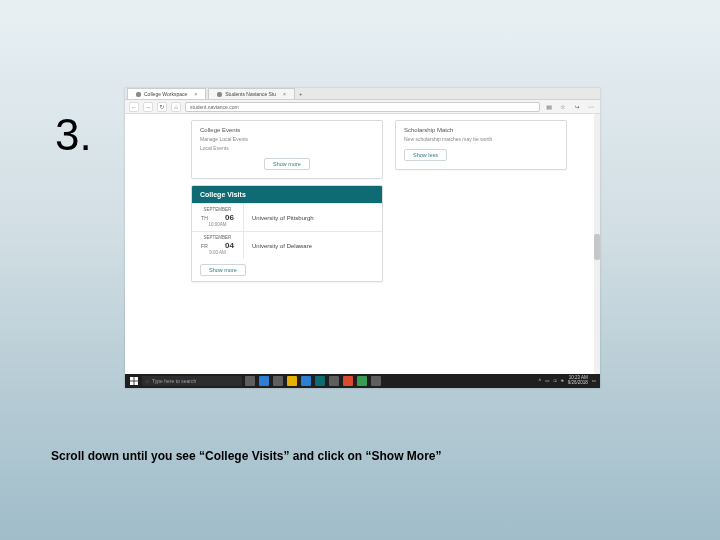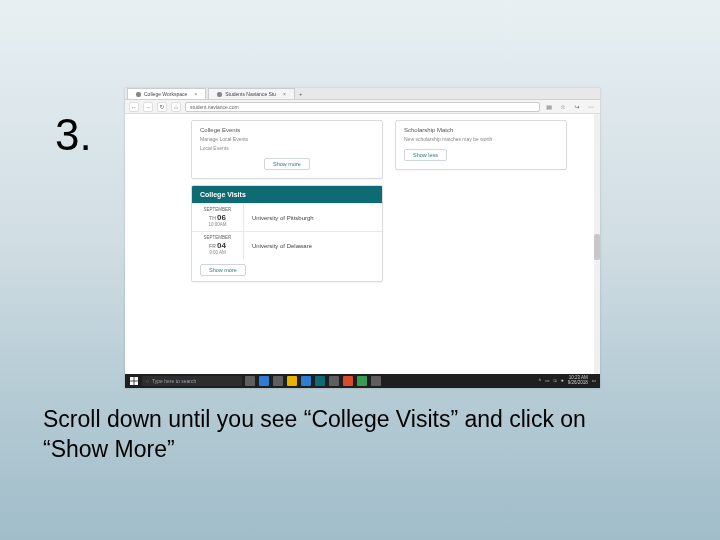--- a/index.html
+++ b/index.html
@@ -10,22 +10,22 @@
   }
   .slide-area { width: 720px; height: 540px; position: relative; }
   .step-number {
     position: absolute;
     top: 110px; left: 55px;
     font-size: 44px; font-weight: 400;
     color: #000;
   }
   .caption {
     position: absolute;
-    bottom: 75px; left: 43px; right: 90px;
-    font-size: 23px; font-weight: 400; color: #000; line-height: 1.3;
+    bottom: 75px; left: 51px; right: 90px;
+    font-size: 12px; font-weight: 700; color: #000; line-height: 1.3;
   }
   .screenshot {
     position: absolute;
     top: 88px; left: 125px;
     width: 475px; height: 300px;
     background: #fff;
     box-shadow: 0 0 2px rgba(0,0,0,0.2);
     display: flex; flex-direction: column;
     font-size: 6px; color: #555;
   }
@@ -79,21 +79,21 @@
   .cv-header {
     background: #0e6b74; color: #fff; font-weight:700; font-size:7px;
     padding: 5px 8px;
   }
   .cv-row { display:flex; align-items:stretch; border-top:1px solid #e6e9eb; height:28px; }
   .cv-date {
     width: 52px; background:#fff; border-right:1px solid #e6e9eb;
     display:flex; flex-direction:column; align-items:center; justify-content:center;
     font-size:4.5px; color:#666; line-height:1.2;
   }
-  .cv-date .daynum { font-size:8px; color:#333; font-weight:700; }
+  .cv-date .daynum { font-size:8px; color:#333; font-weight:700;padding-left:16px; }
   .cv-date .dow { font-size:5px; }
   .cv-date .time { font-size:4.5px; color:#888; }
   .cv-body { flex:1; display:flex; align-items:center; padding:0 8px; font-size:6px; color:#444; }
   .cv-showmore { padding:5px 8px; }
   .taskbar {
     height: 14px; background:#1f1f1f; display:flex; align-items:center;
     padding:0 4px; gap:3px;
   }
   .tb-start { width:10px; height:10px; display:flex; align-items:center; justify-content:center; }
   .tb-start svg { width:8px; height:8px; }

